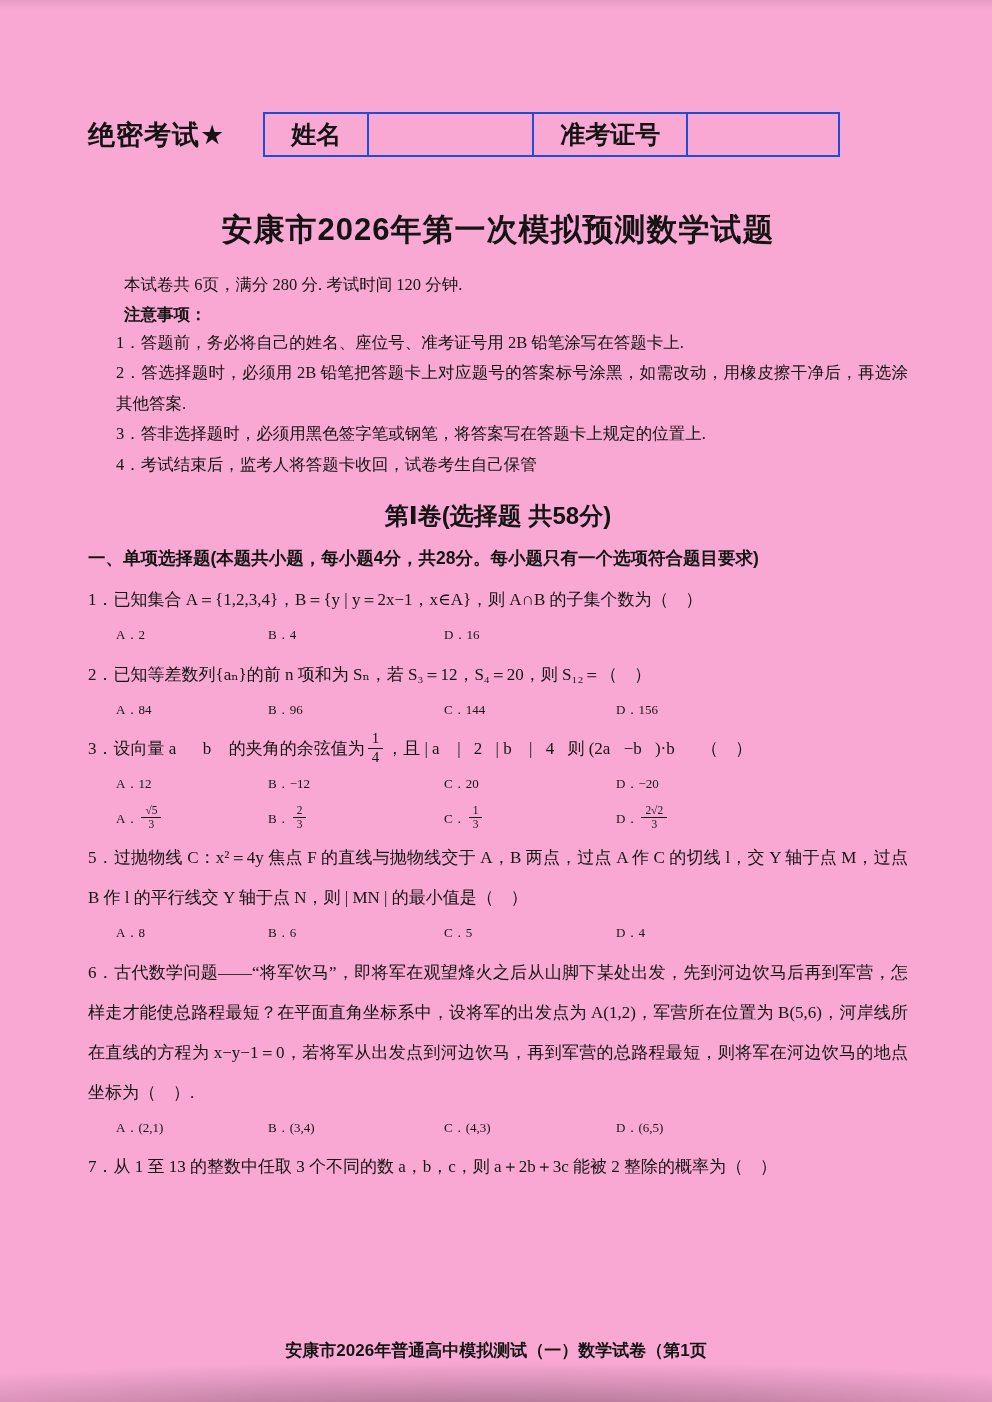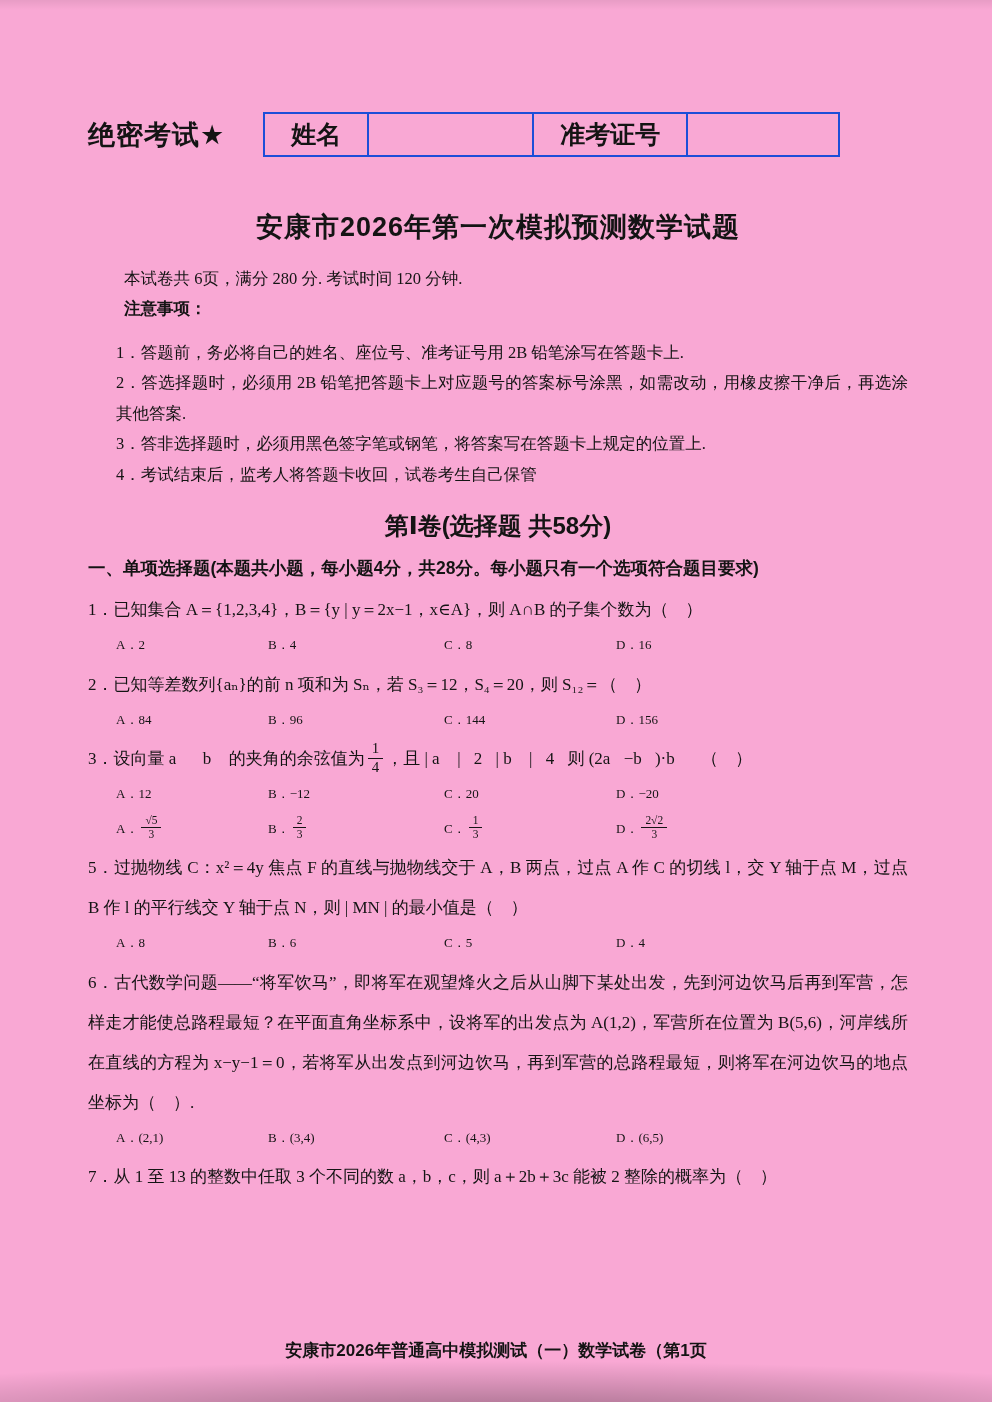--- a/index.html
+++ b/index.html
@@ -17,24 +17,24 @@
   .hei { font-family:"Liberation Sans","DejaVu Sans",sans-serif; font-weight:bold; }
 
   .header-row { display:flex; align-items:center; }
   .secrecy { font-size:27px; letter-spacing:1px; white-space:nowrap; }
   .info-table { border-collapse:collapse; margin-left:38px; }
   .info-table td { border:2px solid #1d4ed8; height:43px; vertical-align:middle; }
   .info-table td.lbl { font-size:25px; text-align:center; padding:0 26px; white-space:nowrap; }
   .info-table td.blank-name { width:165px; }
   .info-table td.blank-ticket { width:152px; }
 
-  .title { text-align:center; font-size:27px; margin-top:52px; letter-spacing:1px; }
+  .title { text-align:center; font-size:31px; margin-top:52px; letter-spacing:1px; }
 
   .intro-block { margin:20px 0 0 36px; font-size:16.5px; line-height:1.75; }
-  .notice-heading { font-size:16.5px; margin:4px 0 18px 36px; }
+  .notice-heading { font-size:16.5px; margin:4px 0 2px 36px; }
   .notice-list { margin:0 0 0 28px; font-size:16.5px; line-height:1.85; }
   .notice-list p { text-align:justify; }
 
   .section-title { text-align:center; font-size:24px; margin:20px 0 14px; }
   .part-title { font-size:17.5px; margin-bottom:10px; }
 
   .question { margin-bottom:4px; }
   .stem { font-size:17px; line-height:2.35; text-align:justify; }
   .options {
     display:grid; grid-template-columns:152px 176px 172px auto;
@@ -80,21 +80,20 @@
   </div>
 
   <h2 class="section-title hei">第Ⅰ卷(选择题 共58分)</h2>
   <p class="part-title hei">一、单项选择题(本题共小题，每小题4分，共28分。每小题只有一个选项符合题目要求)</p>
 
   <section class="question">
     <p class="stem">1．已知集合 A＝{1,2,3,4}，B＝{y | y＝2x−1，x∈A}，则 A∩B 的子集个数为（　）</p>
     <div class="options">
       <span class="opt">A．2</span>
       <span class="opt">B．4</span>
-      <span class="opt">C．8</span>
       <span class="opt">D．16</span>
     </div>
   </section>
 
   <section class="question">
     <p class="stem">2．已知等差数列{aₙ}的前 n 项和为 Sₙ，若 S₃＝12，S₄＝20，则 S₁₂＝（　）</p>
     <div class="options">
       <span class="opt">A．84</span>
       <span class="opt">B．96</span>
       <span class="opt">C．144</span>

